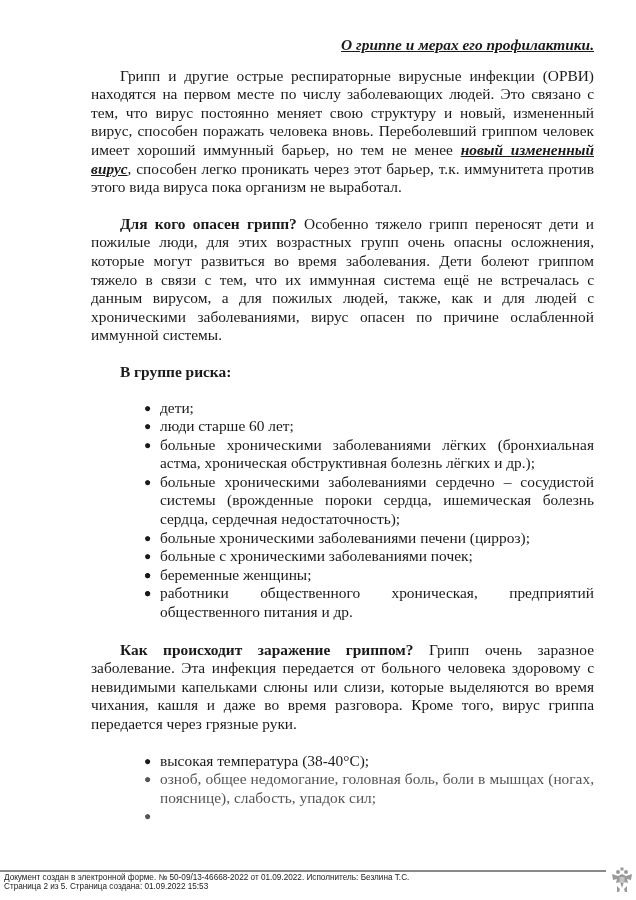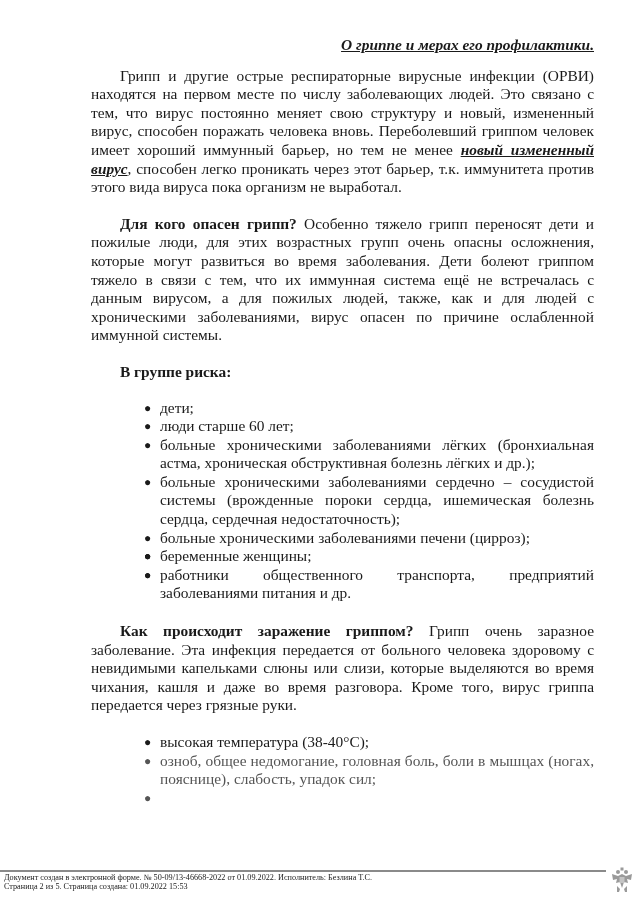--- a/index.html
+++ b/index.html
@@ -68,21 +68,21 @@
       left: 0;
       top: 870px;
       width: 606px;
       height: 2px;
       background: #8a8a8a;
     }
     .footer {
       position: absolute;
       left: 4px;
       top: 873px;
-      font-family: Liberation Serif, serif;
+      font-family: Liberation Sans, sans-serif;
       font-size: 8.2px;
       line-height: 9.4px;
       color: #222222;
     }
     .emblem {
       position: absolute;
       left: 611px;
       top: 867px;
       width: 22px;
       height: 26px;
@@ -99,25 +99,25 @@
   <p class="para"><b>Для кого опасен грипп?</b><span> Особенно тяжело грипп переносят дети и пожилые люди, для этих возрастных групп очень опасны осложнения, которые могут развиться во время заболевания. Дети болеют гриппом тяжело в связи с тем, что их иммунная система ещё не встречалась с данным вирусом, а для пожилых людей, также, как и для людей с хроническими заболеваниями, вирус опасен по причине ослабленной иммунной системы.</span></p>
 
   <p class="heading">В группе риска:</p>
 
   <ul class="blist">
     <li><span class="bullet">●</span><span>дети;</span></li>
     <li><span class="bullet">●</span><span>люди старше 60 лет;</span></li>
     <li><span class="bullet">●</span><span>больные хроническими заболеваниями лёгких (бронхиальная астма, хроническая обструктивная болезнь лёгких и др.);</span></li>
     <li><span class="bullet">●</span><span>больные хроническими заболеваниями сердечно – сосудистой системы (врожденные пороки сердца, ишемическая болезнь сердца, сердечная недостаточность);</span></li>
     <li><span class="bullet">●</span><span>больные хроническими заболеваниями печени (цирроз);</span></li>
-    <li><span class="bullet">●</span></li>
+    <li><span class="bullet">●</span><span>больные с хроническими заболеваниями почек;</span></li>
     <li><span class="bullet">●</span></li>
     <li><span class="bullet">●</span><span>беременные женщины;</span></li>
     <li><span class="bullet">●</span></li>
-    <li><span class="bullet">●</span><span>работники общественного транспорта, предприятий заболеваниями питания и др.</span></li>
+    <li><span class="bullet">●</span><span>работники общественного хроническая, предприятий общественного питания и др.</span></li>
   </ul>
 
   <p class="para"><b>Как происходит заражение гриппом?</b><span> Грипп очень заразное заболевание. Эта инфекция передается от больного человека здоровому с невидимыми капельками слюны или слизи, которые выделяются во время чихания, кашля и даже во время разговора. Кроме того, вирус гриппа передается через грязные руки.</span></p>
 
 
   <ul class="blist">
     <li><span class="bullet">●</span><span>высокая температура (38-40°С);</span></li>
     <li class="faded"><span class="bullet">●</span><span>озноб, общее недомогание, головная боль, боли в мышцах (ногах, пояснице), слабость, упадок сил;</span></li>
     <li class="faded"><span class="bullet">●</span></li>
   </ul>

